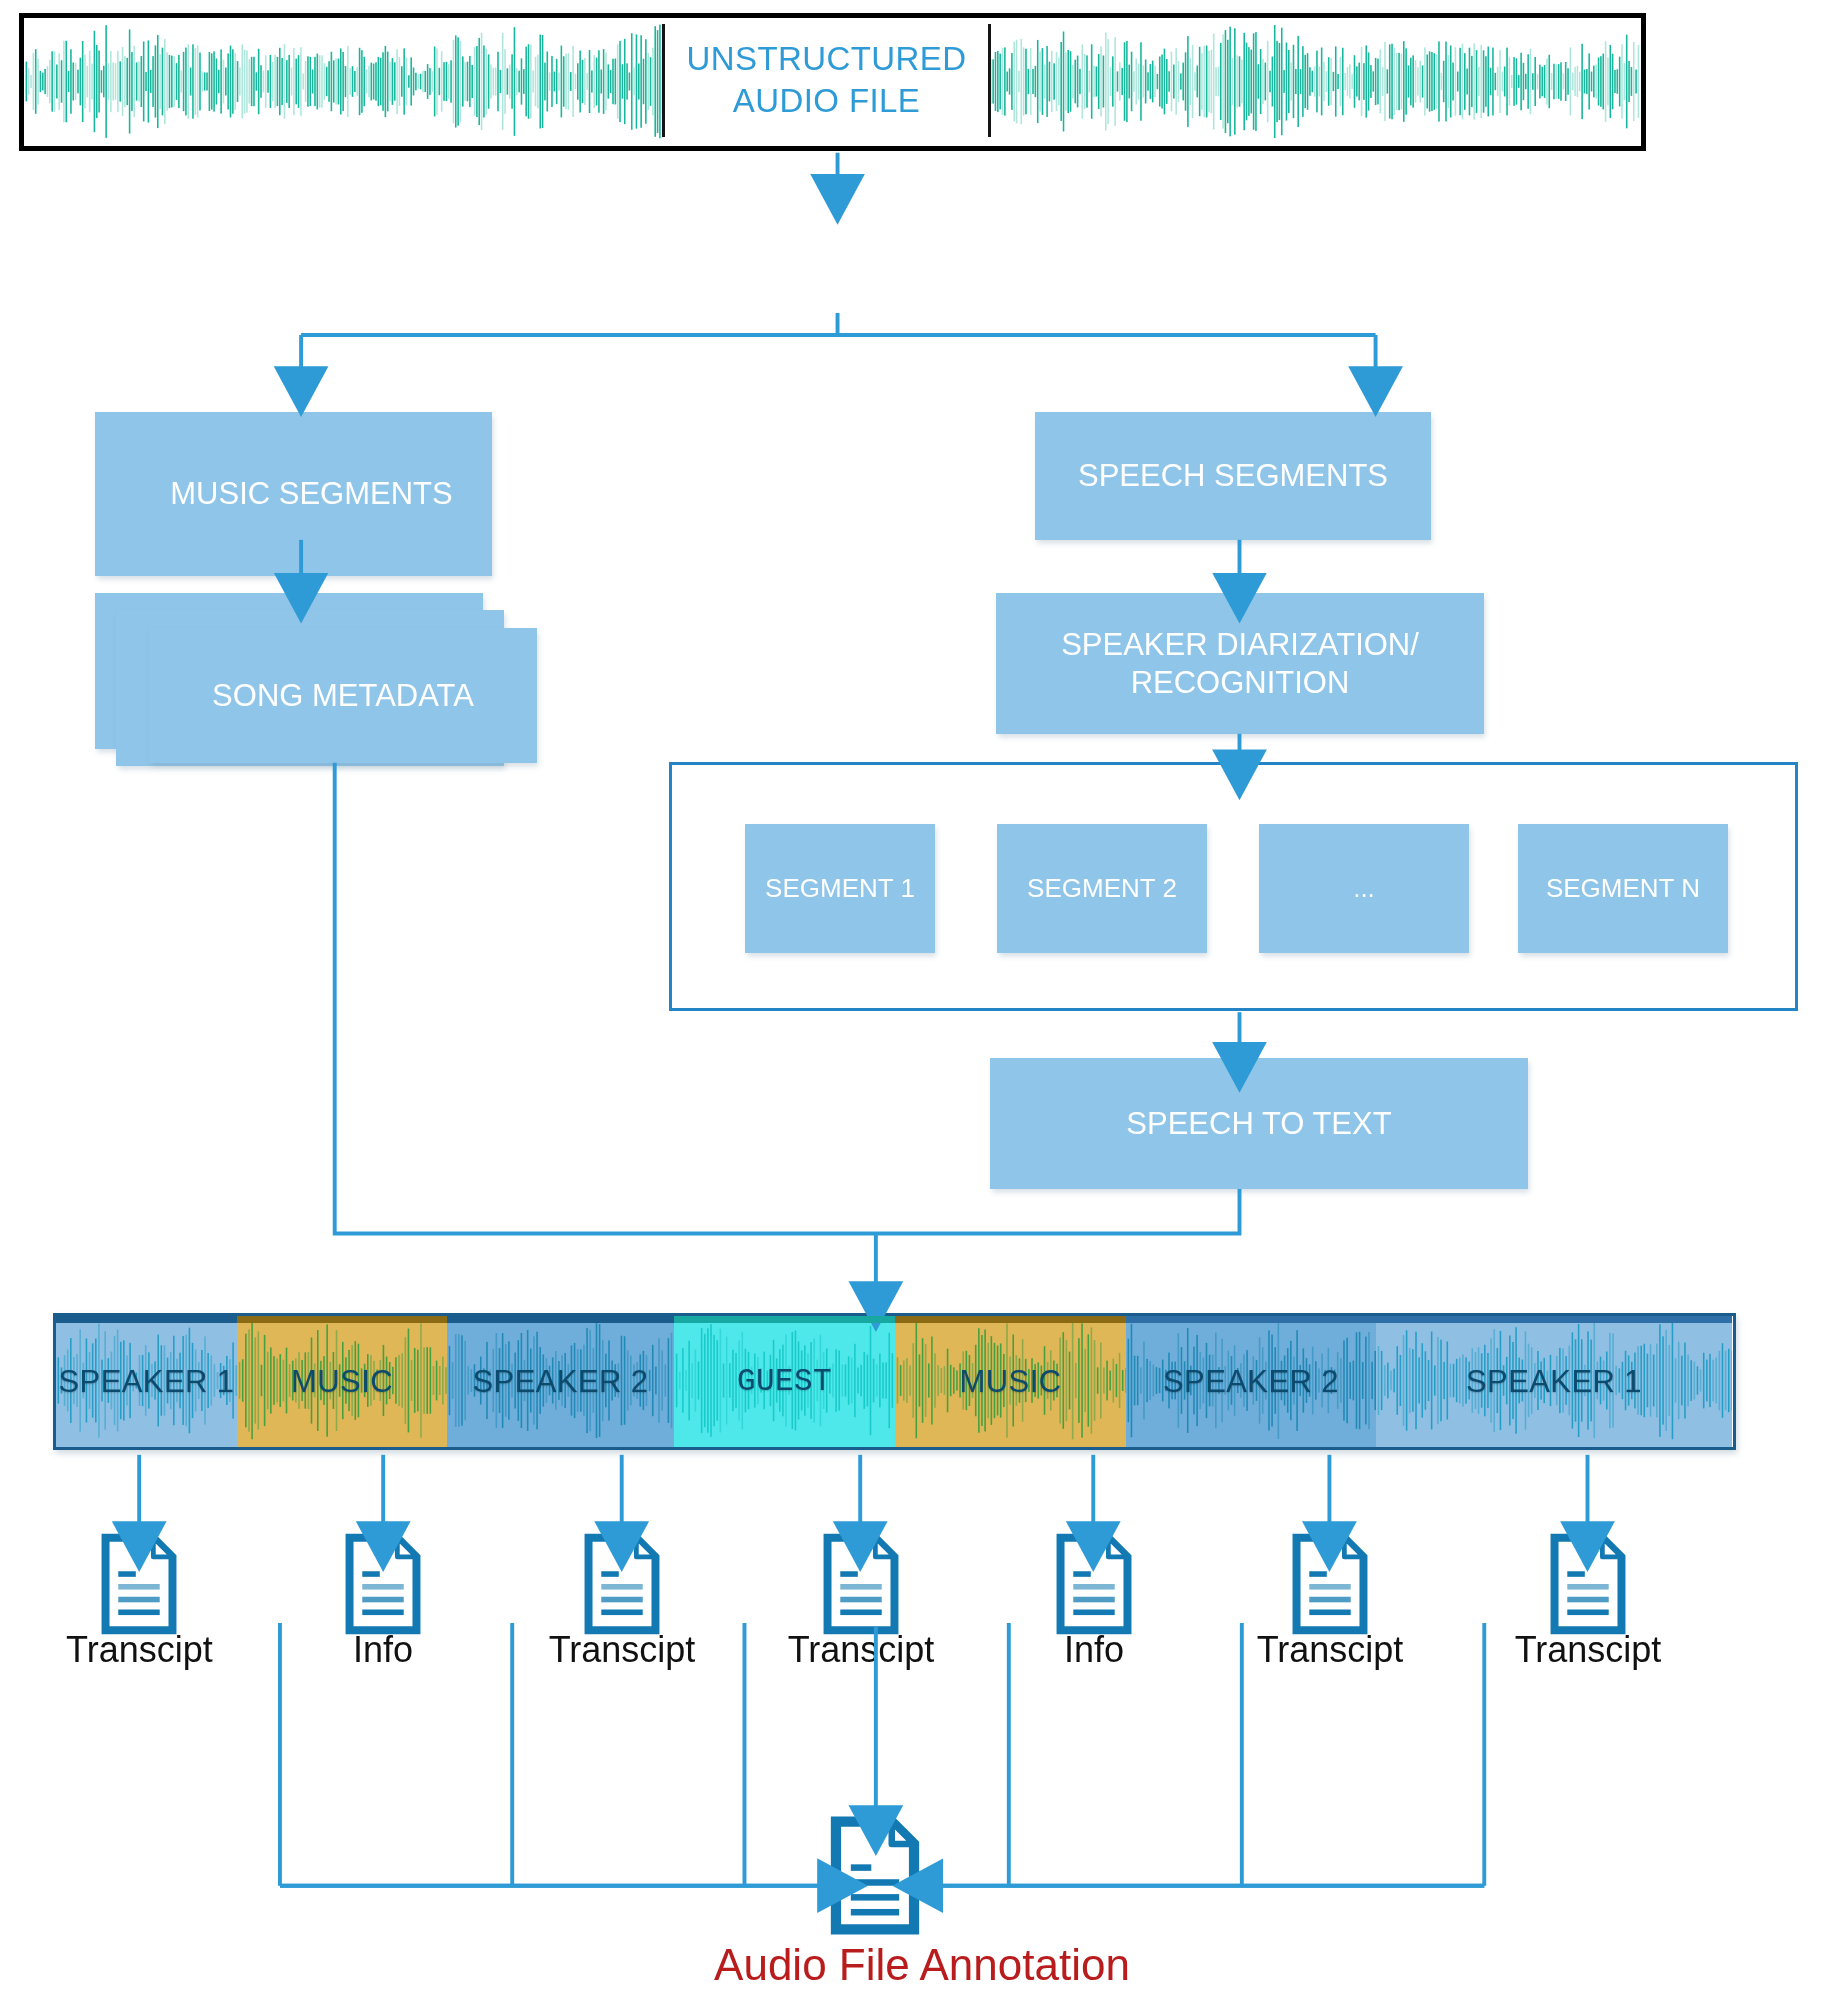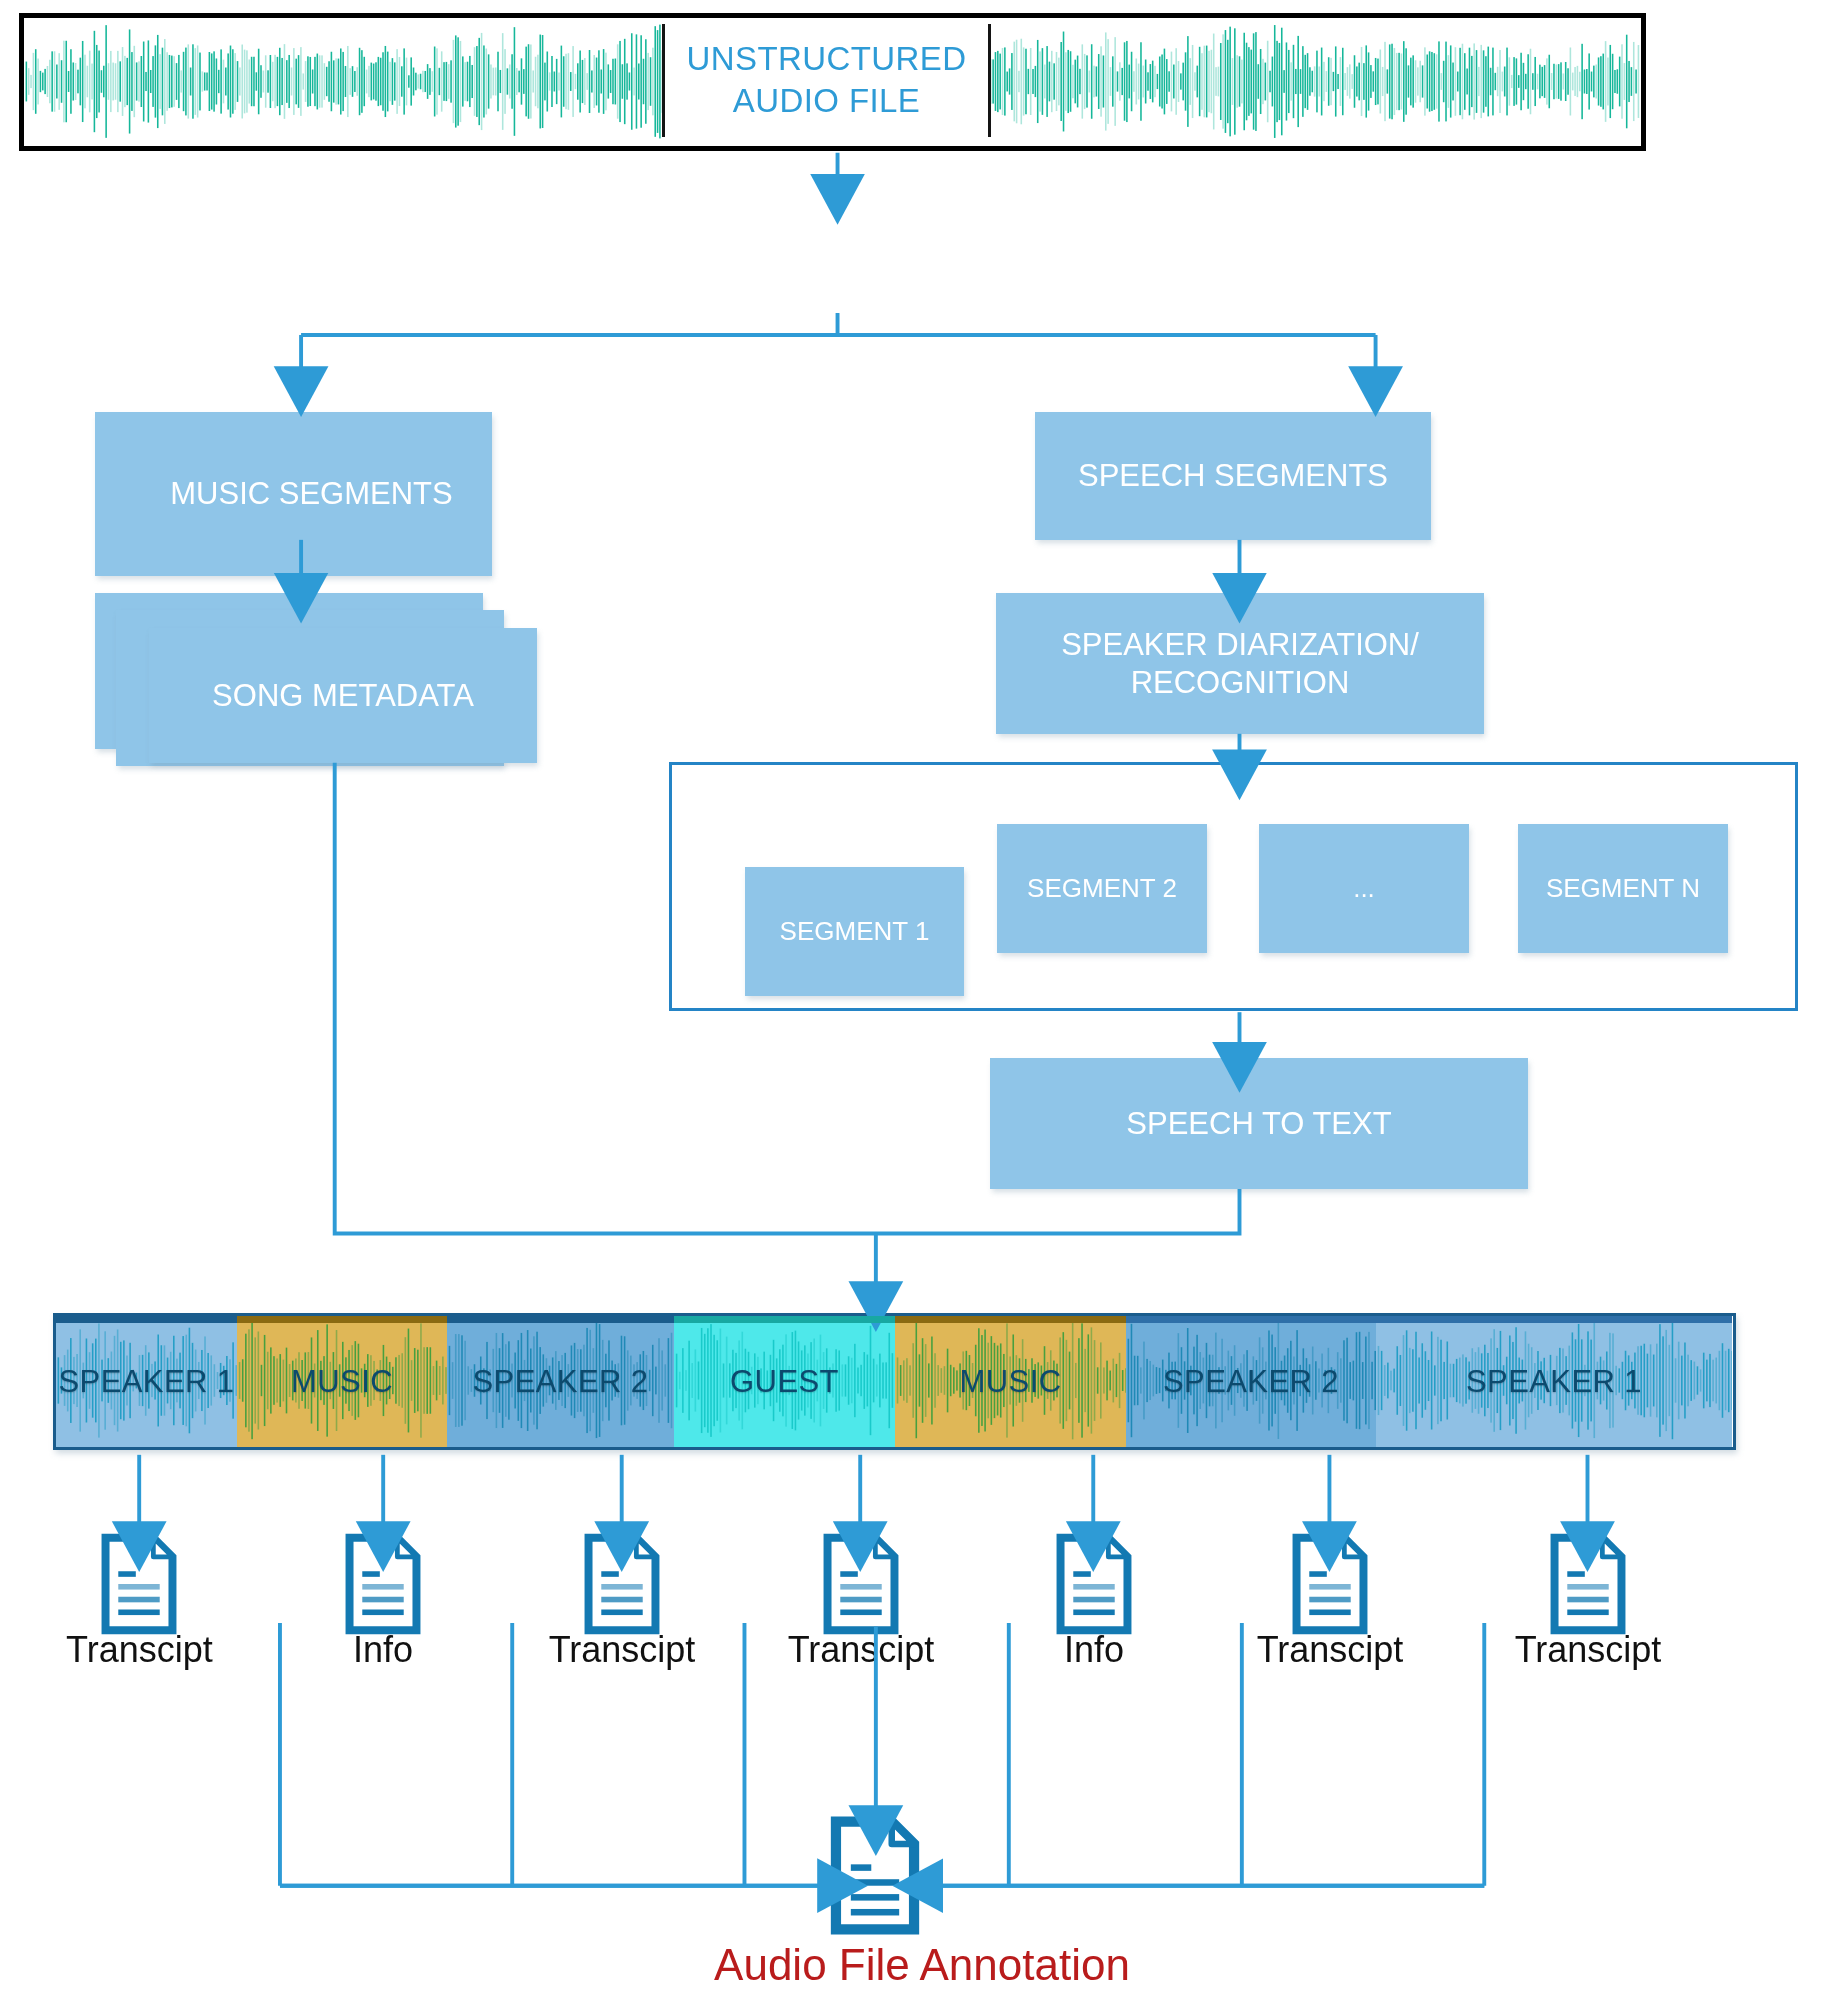--- a/index.html
+++ b/index.html
@@ -893,21 +893,21 @@
   <div class="abs box" style="left:149px; top:628px; width:388px; height:135px;">
     <span>SONG METADATA</span>
   </div>
 
   <div class="abs box" style="left:996px; top:593px; width:488px; height:141px; flex-direction:column;">
     <span>SPEAKER DIARIZATION/</span>
     <span>RECOGNITION</span>
   </div>
 
   <div class="abs" id="segment-container"></div>
-  <div class="abs box sm" style="left:745px; top:824px; width:219px; height:129px;margin-top:43px;">
+  <div class="abs box sm" style="left:745px; top:824px; width:190px; height:129px;">
     <span>SEGMENT 1</span>
   </div>
   <div class="abs box sm" style="left:997px; top:824px; width:210px; height:129px;">
     <span>SEGMENT 2</span>
   </div>
   <div class="abs box sm" style="left:1259px; top:824px; width:210px; height:129px;">
     <span>...</span>
   </div>
   <div class="abs box sm" style="left:1518px; top:824px; width:210px; height:129px;">
     <span>SEGMENT N</span>
@@ -1126,21 +1126,21 @@
           <rect x="262" y="36.86384625061615" width="2" height="91.2723074987677" fill="#1B87B4" opacity="0.95"></rect>
           <rect x="266" y="64.73789032911348" width="2" height="35.52421934177304" fill="#1B87B4" opacity="0.95"></rect>
           <rect x="270" y="28.40801147167518" width="2" height="108.18397705664964" fill="#1B87B4" opacity="0.5"></rect>
           <rect x="274" y="44.031116540008036" width="2" height="76.93776691998393" fill="#1B87B4" opacity="0.5"></rect>
           <rect x="278" y="61.83891690798629" width="2" height="41.32216618402743" fill="#1B87B4" opacity="0.5"></rect>
           <rect x="282" y="28.281601301839395" width="2" height="108.43679739632121" fill="#1B87B4" opacity="0.95"></rect>
           <rect x="286" y="21.423490455046007" width="2" height="122.15301908990799" fill="#1B87B4" opacity="0.5"></rect>
         </svg>
         <span class="tl-label">SPEAKER 2</span>
       </div>
-      <div class="tl-seg" style="width:221px;background:#4EE8EA;">
+      <div class="tl-seg" style="width:221px;background:#4EE8EA;font-family:Liberation Mono, monospace;">
         <div class="tl-top" style="background:#18A8A2;"></div>
         <svg width="221" height="129" aria-hidden="true" viewBox="0 0 282 165">
           <rect x="2" y="48.17888491627094" width="2" height="68.64223016745812" fill="#16C8C8" opacity="0.95"></rect>
           <rect x="6" y="71.34756061342391" width="2" height="22.304878773152186" fill="#16C8C8" opacity="0.5"></rect>
           <rect x="10" y="41.119521569919925" width="2" height="82.76095686016015" fill="#16C8C8" opacity="0.95"></rect>
           <rect x="14" y="69.22581611850616" width="2" height="26.54836776298769" fill="#16C8C8" opacity="0.5"></rect>
           <rect x="18" y="31.549949753657728" width="2" height="101.90010049268454" fill="#16C8C8" opacity="0.95"></rect>
           <rect x="22" y="60.20945338104259" width="2" height="44.58109323791481" fill="#16C8C8" opacity="0.5"></rect>
           <rect x="26" y="42.781588807982445" width="2" height="79.43682238403511" fill="#16C8C8" opacity="0.5"></rect>
           <rect x="30" y="58.154188078062234" width="2" height="48.69162384387554" fill="#16C8C8" opacity="0.95"></rect>

